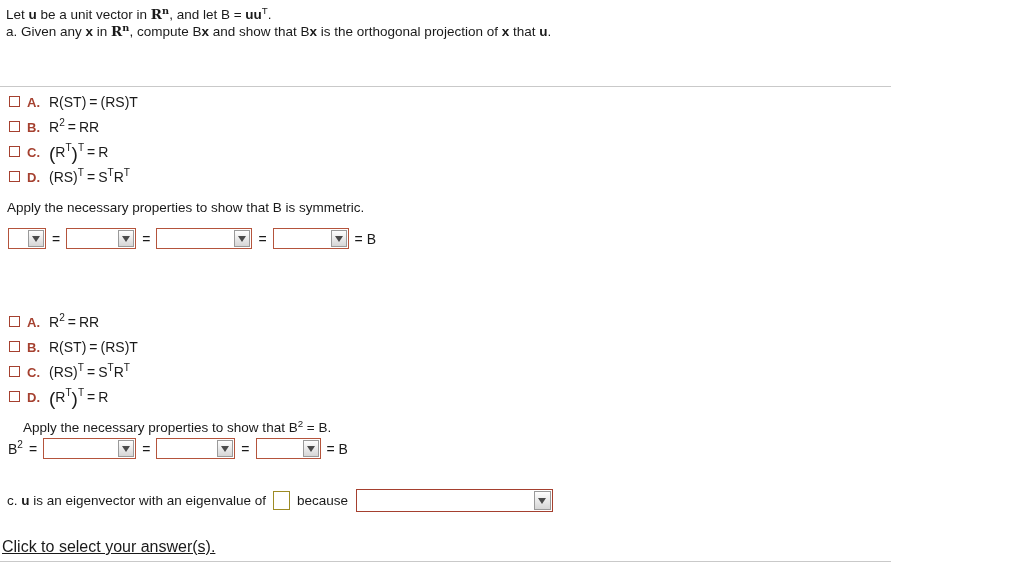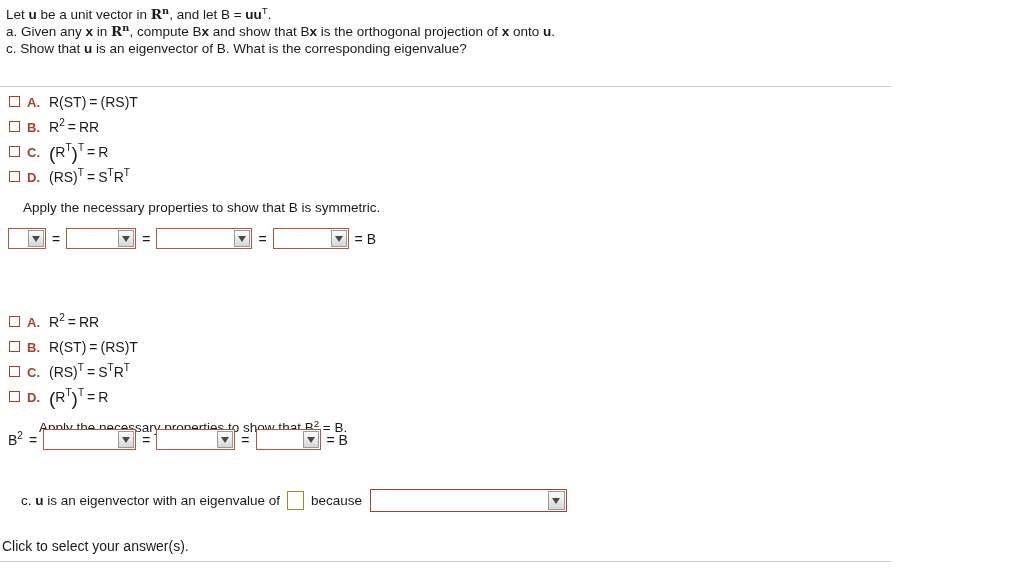--- a/index.html
+++ b/index.html
@@ -79,21 +79,21 @@
     font-size: 14px;
     white-space: nowrap;
   }
   .paren-big {
     font-size: 19px;
     vertical-align: -0.14em;
   }
 
   
   .prompt {
-    padding-left: 23px;
+    padding-left: 7px;
     font-size: 13.5px;
     white-space: nowrap;
     text-align: right;
   }
 
   
   .dd-row {
     display: flex;
     align-items: center;
     padding-left: 8px;
@@ -128,21 +128,21 @@
     height: 0;
     border-left: 4.5px solid transparent;
     border-right: 4.5px solid transparent;
     border-top: 6px solid #4a4a4a;
   }
 
   
   .eig-row {
     display: flex;
     align-items: center;
-    padding-left: 21px;
+    padding-left: 7px;
     font-size: 13.5px;
   }
   .eig-box {
     width: 17px;
     height: 19px;
     border: 1.5px solid #9d8b24;
     background: #fff;
     margin: 0 7px;
     box-sizing: border-box;
     flex: 0 0 auto;
@@ -157,37 +157,35 @@
     box-sizing: border-box;
     flex: 0 0 auto;
   }
   .eig-dd .dd-btn { height: 19px; width: 17px; }
 
   
   .footer {
     position: absolute;
     top: 538px;
     left: 2px;
-    font-size: 14px;
+    font-size: 16px;
+    text-decoration: underline;
   }
 </style>
 </head>
 <body>
 
 <div class="page">
 
   <div class="stem">
     <div class="stem-line">
       <span>Let </span><span class="bold">u</span><span> be a unit vector in </span><span class="bb">R</span><span class="sup bb">n</span><span>, and let B = </span><span class="bold">uu</span><span class="sup">T</span><span>.</span>
     </div>
     <div class="stem-line">
-      <span>a. Given any </span><span class="bold">x</span><span> in </span><span class="bb">R</span><span class="sup bb">n</span><span>, compute B</span><span class="bold">x</span><span> and show that B</span><span class="bold">x</span><span> is the orthogonal projection of </span><span class="bold">x</span><span> onto </span><span class="bold">u</span><span>.</span>
-    </div>
-    <div class="stem-line">
-      <span>c. Show that </span><span class="bold">u</span><span> is an eigenvector of B. What is the corresponding eigenvalue?</span>
+      <span>a. Given any </span><span class="bold">x</span><span> in </span><span class="bb">R</span><span class="sup bb">n</span><span>, compute B</span><span class="bold">x</span><span> and show that B</span><span class="bold">x</span><span> is the orthogonal projection of </span><span class="bold">x</span><span> that </span><span class="bold">u</span><span>.</span>
     </div>
   </div>
 
   <hr class="rule rule-top">
 
   <div class="choices" style="position:absolute; top:90px; left:0;">
 
     <div class="choice">
       <span class="cbox"></span>
       <span class="clabel">A.</span>
@@ -267,21 +265,21 @@
       <span class="cbox"></span>
       <span class="clabel">D.</span>
       <span class="ctext"><span class="paren-big">(</span>R<sup>T</sup><span class="paren-big">)</span><sup>T</sup><span class="eqs" style="margin:0 3px;">=</span>R</span>
     </div>
   </div>
 
   <div class="prompt" style="position:absolute; top:420px; left:16px;">
     <span>Apply the necessary properties to show that B</span><span class="sup">2</span><span> = B.</span>
   </div>
 
-  <div class="dd-row" style="position:absolute; top:429px; left:0;">
+  <div class="dd-row" style="position:absolute; top:438px; left:0;">
     <span style="font-size:14px;"><span>B</span><span class="sup">2</span></span>
     <span class="eqs">=</span>
     <div class="dd" style="width:93px;">
       <span class="dd-btn">
           <span class="tri"></span>
         </span>
     </div>
     <span class="eqs">=</span>
     <div class="dd" style="width:79px;">
       <span class="dd-btn">

